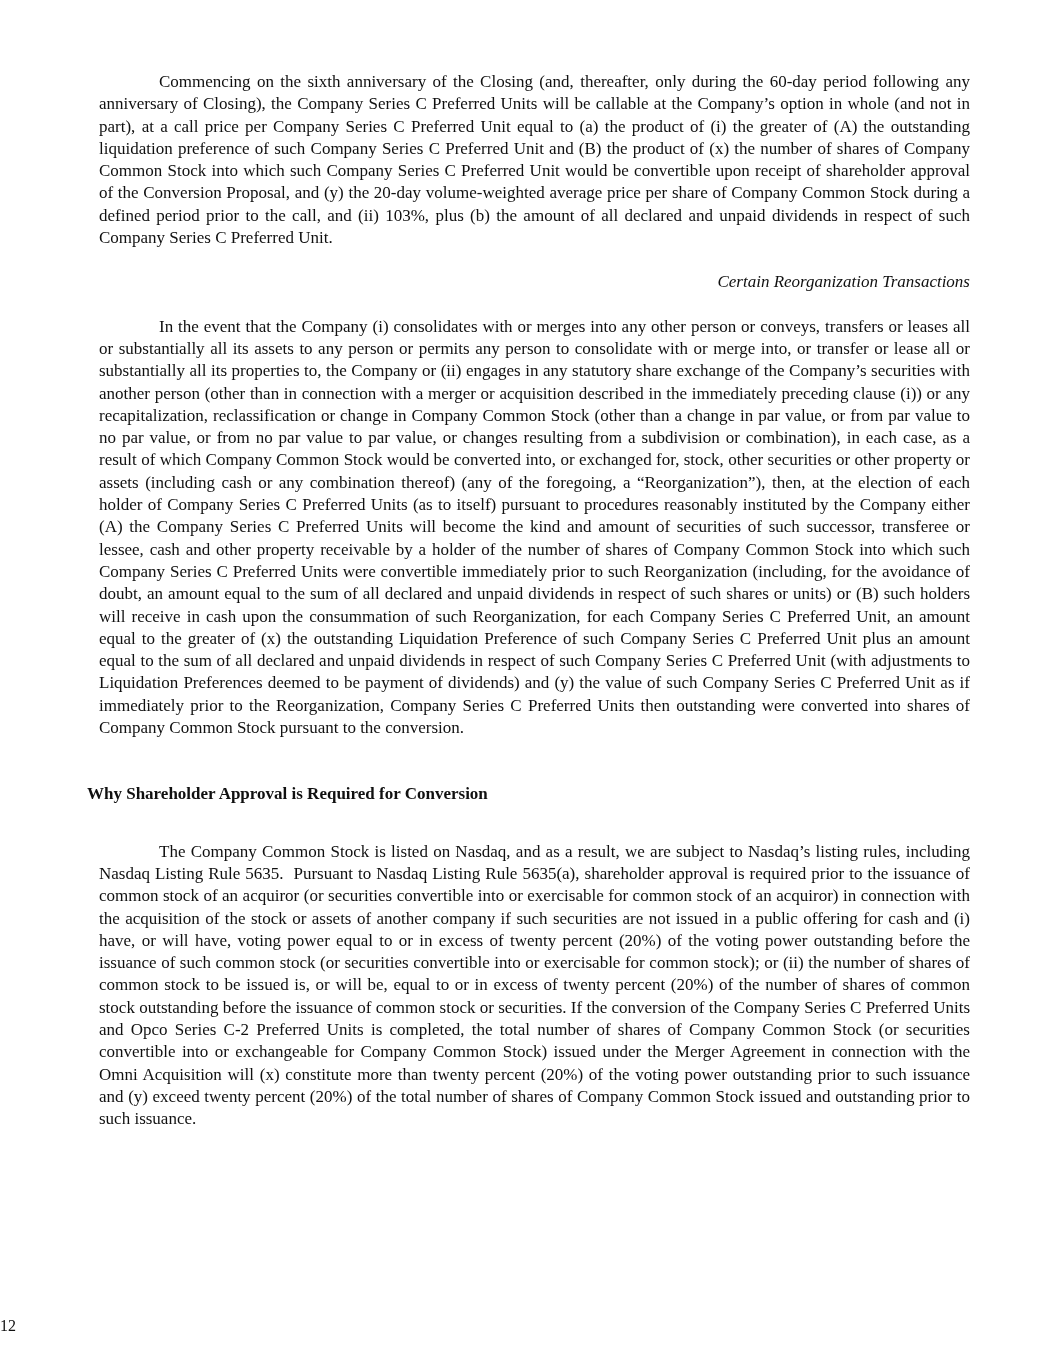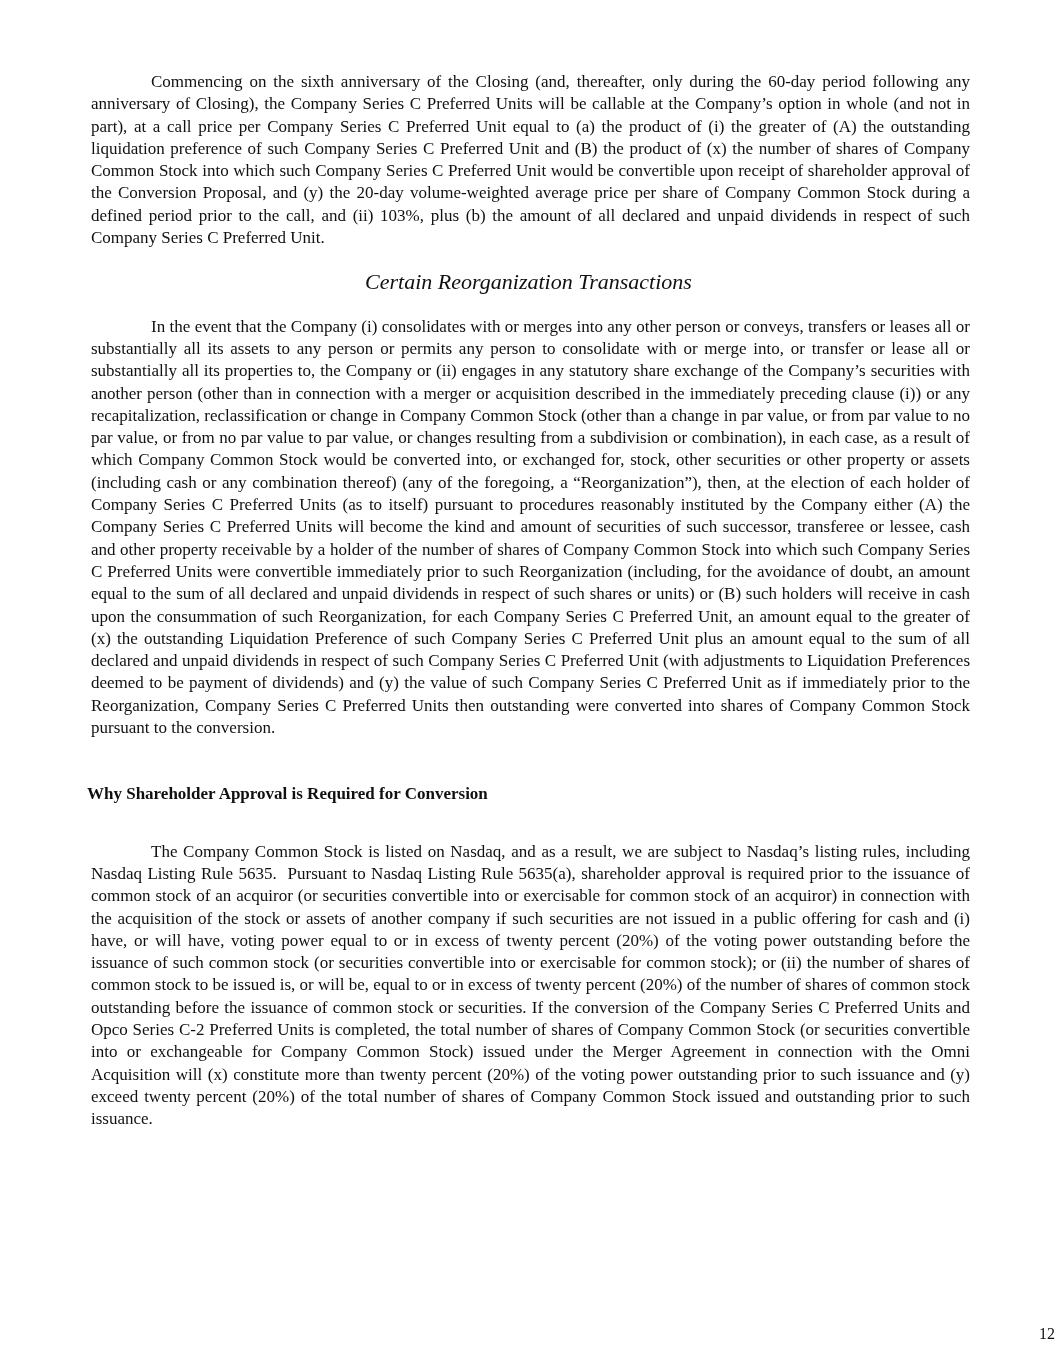--- a/index.html
+++ b/index.html
@@ -20,42 +20,42 @@
     right: 85px;
     top: 71px;
     font-family: "Liberation Serif", "DejaVu Serif", serif;
     font-size: 17px;
     line-height: 22.3px;
     color: #101010;
     text-align: justify;
   }
   .para {
     text-indent: 60px;
-    margin: 0 0 22px 4px;
+    margin: 0 0 22px 12px;
   }
   .heading-italic {
     font-style: italic;
     font-weight: normal;
-    font-size: 22px;
+    font-size: 17px;
     margin: 0 0 22px 0;
-    text-align: center;
+    text-align: right;
   }
   .heading-bold {
     font-style: normal;
     font-weight: bold;
     font-size: 17px;
     margin: 44px 0 35px 0;
     text-align: left;
   }
   .page-number {
     position: absolute;
-    bottom: 22px;
+    bottom: 30px;
     left: 0;
     right: 0;
-    text-align: right;
+    text-align: left;
     font-family: "Liberation Serif", "DejaVu Serif", serif;
     font-size: 16px;
     color: #101010;
   }
 </style>
 </head>
 <body>
 
 <div class="page">
   <div class="content">

